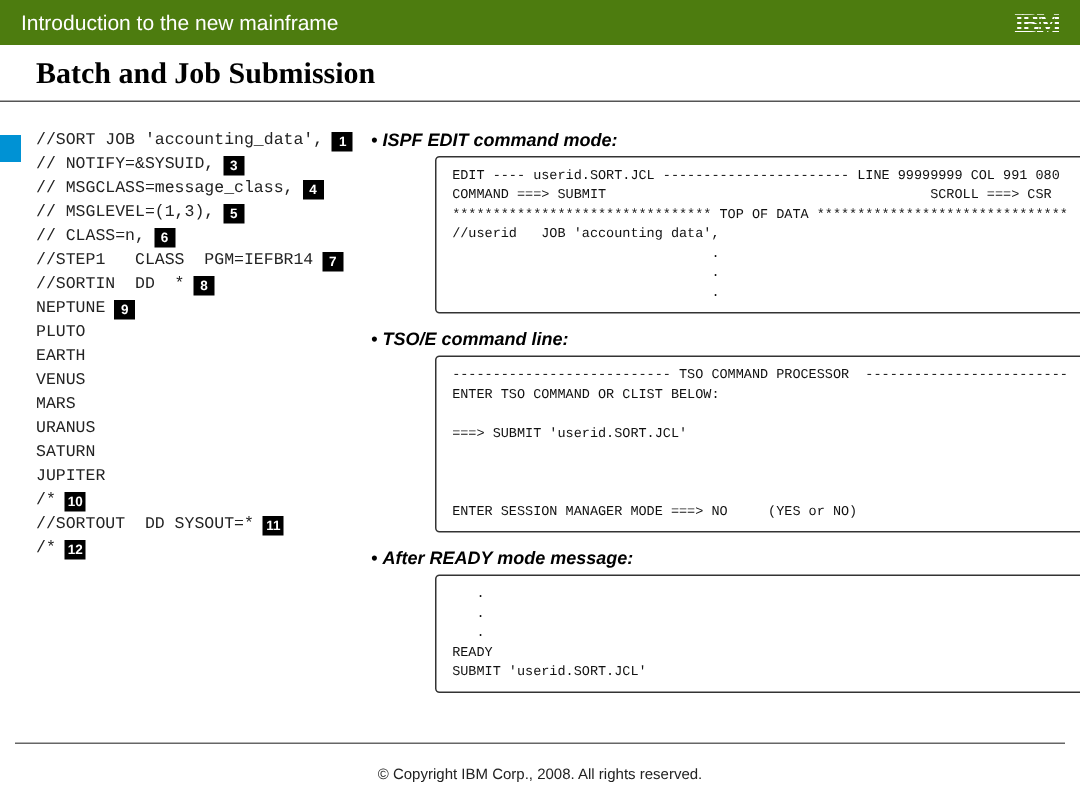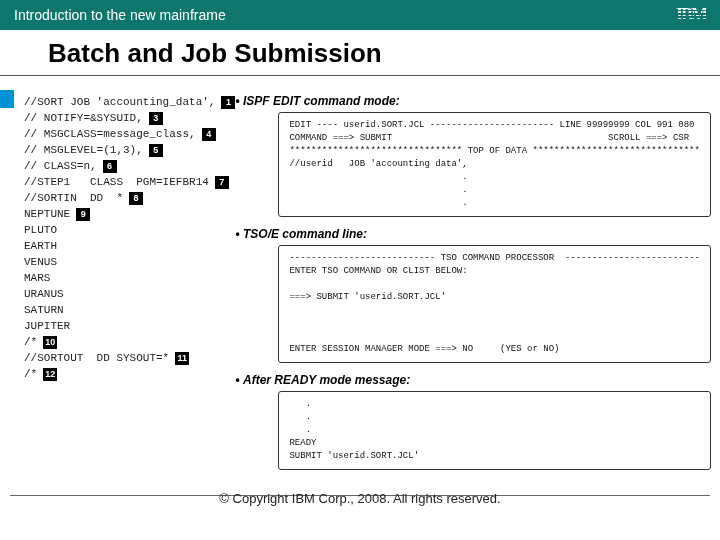--- a/index.html
+++ b/index.html
@@ -1,35 +1,35 @@
 <!DOCTYPE html>
 <html><head>
 <meta charset="utf-8">
 <style>
   * { box-sizing: border-box; margin: 0; padding: 0; }
   body { width: 720px; height: 540px; font-family: Arial, Helvetica, sans-serif; background: #fff; position: relative; }
-  .header-bar { height: 30px; background: #0f766e; display: flex; align-items: center; justify-content: space-between; padding: 0 14px; color: #fff; font-size: 14px; }
+  .header-bar { height: 30px; background: #4d7c0f; display: flex; align-items: center; justify-content: space-between; padding: 0 14px; color: #fff; font-size: 14px; }
   .ibm-logo { font-family: "Times New Roman", serif; letter-spacing: -2px; font-weight: 700; font-size: 18px; background: repeating-linear-gradient(#fff 0 1.6px, transparent 1.6px 3.2px); -webkit-background-clip: text; background-clip: text; color: transparent; }
   .title-row { padding: 8px 24px 4px; }
-  .title-row h1 { font-size: 26px; font-weight: 400; font-family: Liberation Sans, sans-serif; margin-left: 24px; }
+  .title-row h1 { font-size: 20px; font-weight: 400; font-family: Liberation Serif, serif; }
   .title-row h1 b { font-weight: 700; }
   hr { border: none; border-top: 1px solid #555; margin: 2px 0 0; }
   .accent { position: absolute; left: 0; top: 90px; width: 14px; height: 18px; background: #0092d4; }
-  .content { display: flex; padding: 18px 10px 0 24px; gap: 0; }
+  .content { display: flex; padding: 18px 10px 0 24px; gap: 12px; }
   .code-col { width: 268px; }
   .right-col { flex: 1; }
   .mono { font-family: "Courier New", monospace; font-size: 11px; line-height: 16px; color: #222; }
   .code-line { display: flex; align-items: center; gap: 6px; white-space: pre; }
   .chip { display: inline-block; background: #000; color: #fff; font-size: 9px; font-family: Arial, sans-serif; font-weight: 700; min-width: 14px; height: 13px; line-height: 13px; text-align: center; padding: 0 2px; }
   .sect { margin-bottom: 10px; }
   .sect-head { font-family: Arial, sans-serif; font-style: italic; font-weight: 700; font-size: 12px; margin-bottom: 4px; }
   .sect-head::before { content: "• "; font-style: normal; }
   .panel { border: 1px solid #333; border-radius: 3px; padding: 6px 10px; font-family: "Courier New", monospace; font-size: 9px; line-height: 13px; color: #111; white-space: pre; min-height: 40px; margin-left: 43px; }
   .footer-line { position: absolute; bottom: 44px; left: 10px; right: 10px; border-top: 1px solid #666; }
-  .footer { position: absolute; bottom: 34px; width: 100%; text-align: center; font-size: 13px; color: #222; }
+  .footer { position: absolute; bottom: 18px; width: 100%; text-align: center; font-size: 10px; color: #222; }
 </style>
 </head>
 <body>
 
 <div class="header-bar">
   <span>Introduction to the new mainframe</span>
   <span class="ibm-logo">IBM</span>
 </div>
 
 <div class="title-row">

